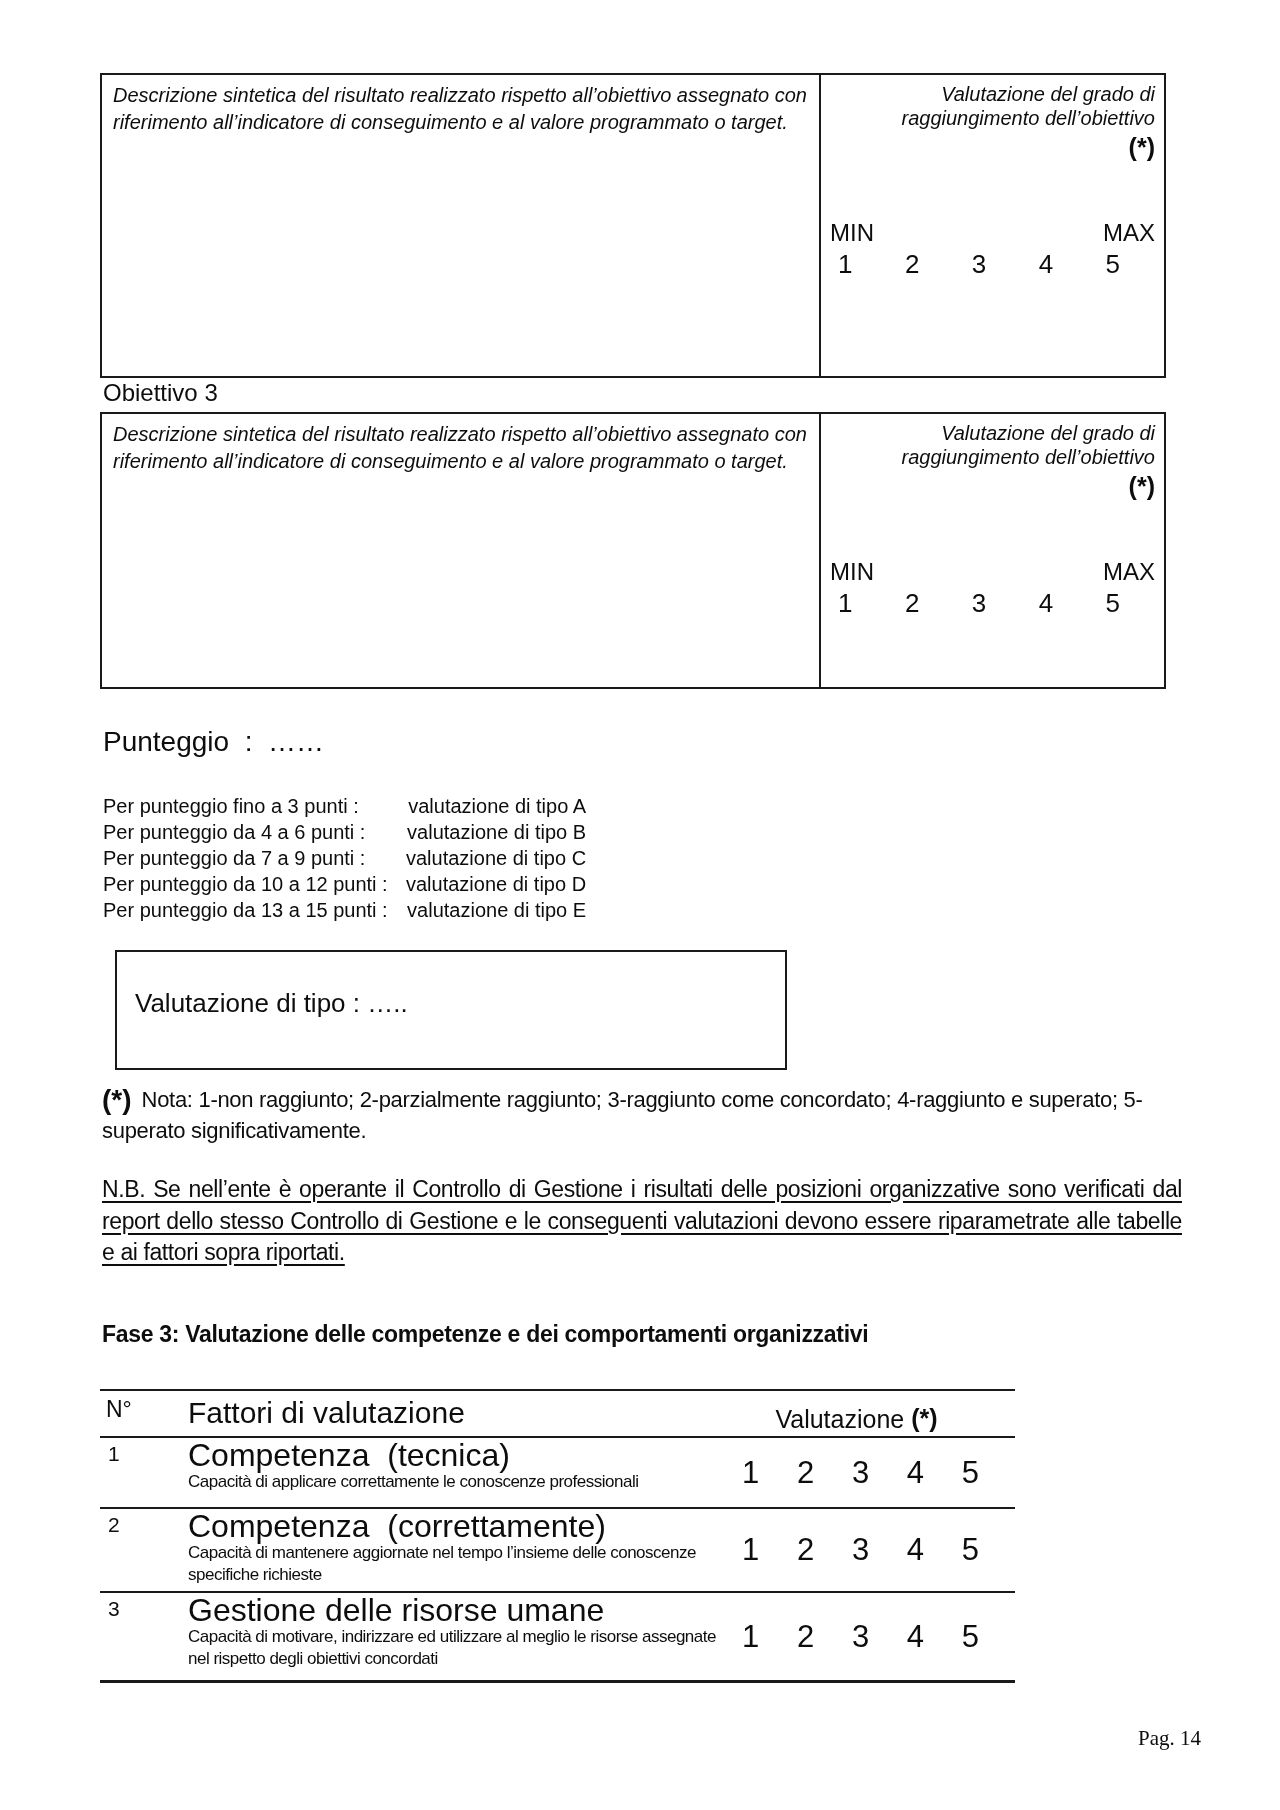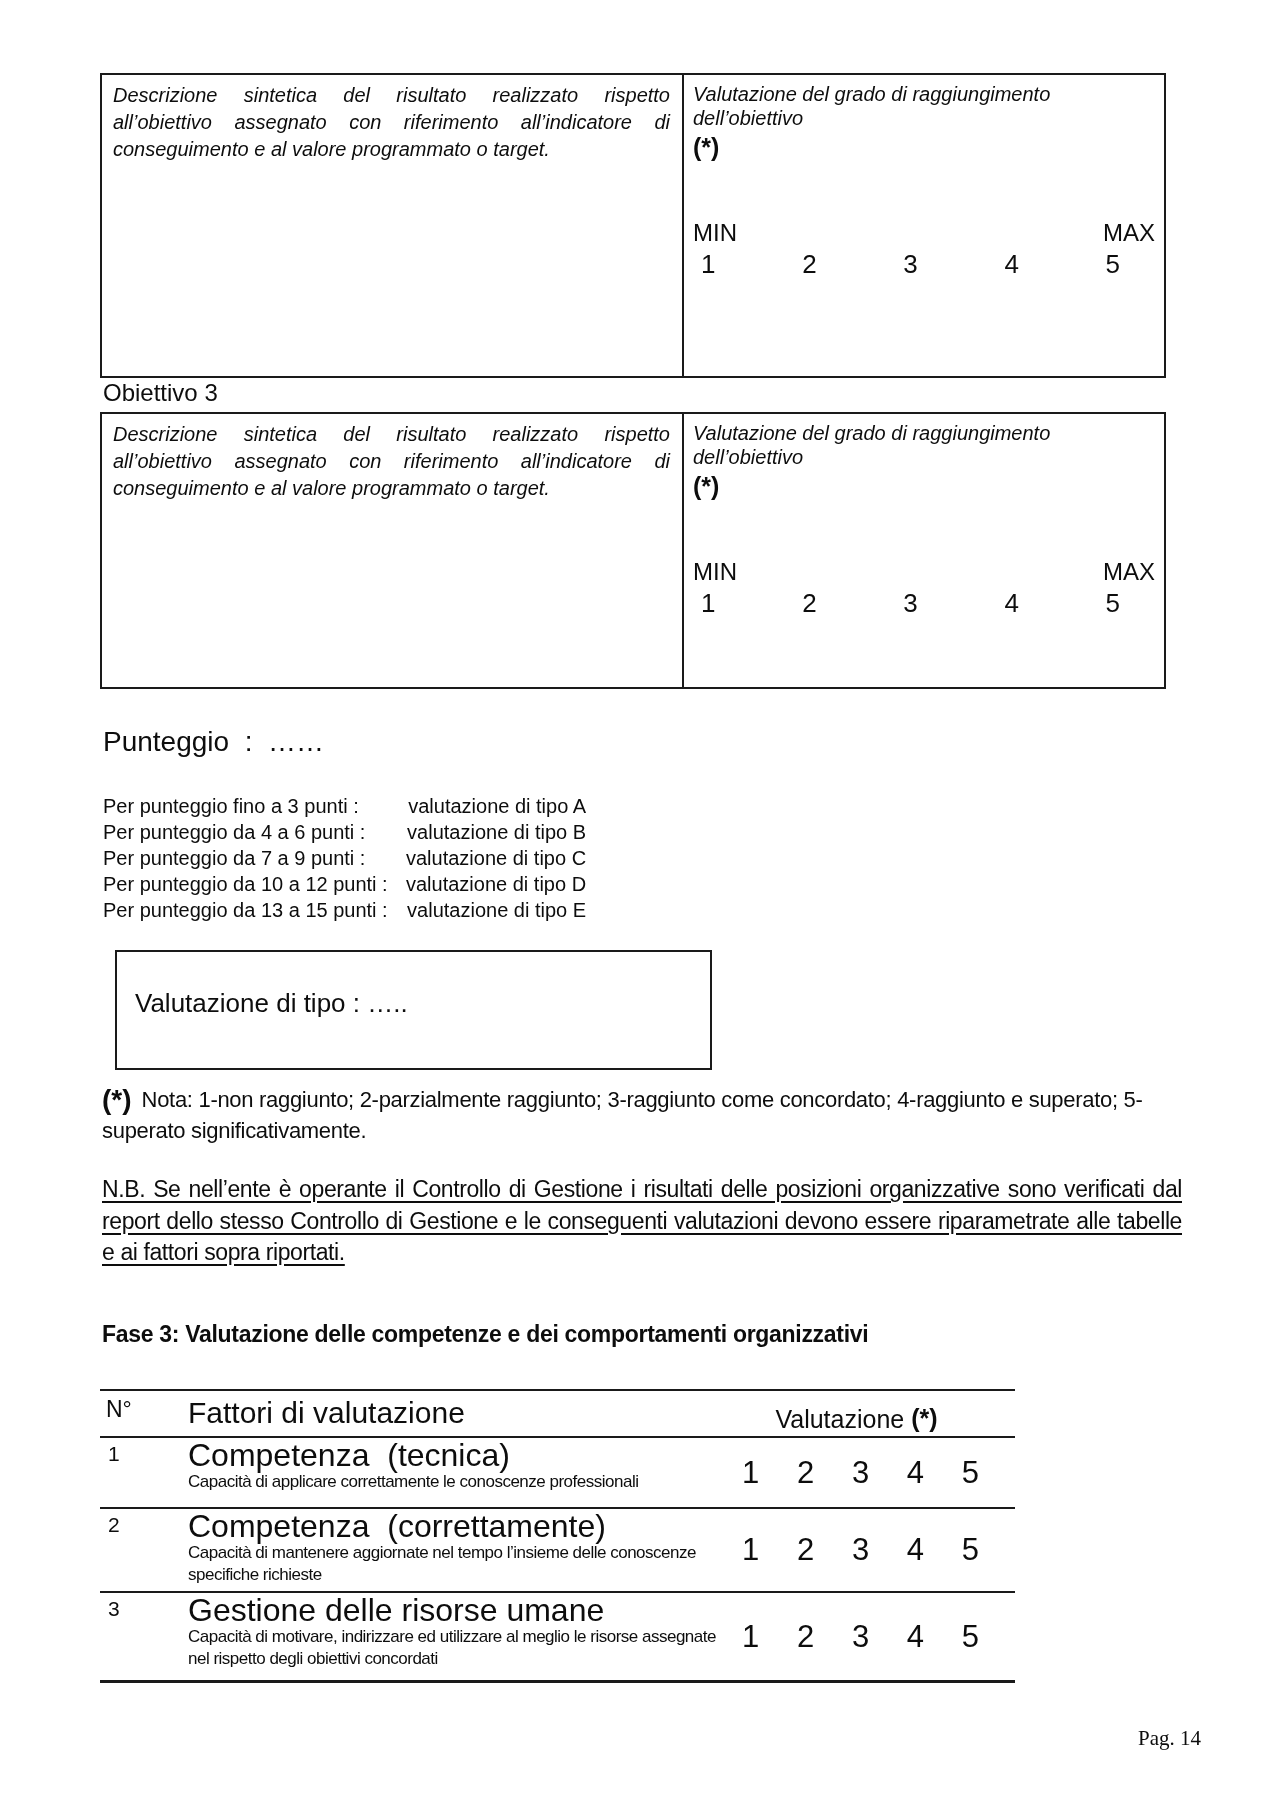--- a/index.html
+++ b/index.html
@@ -18,32 +18,32 @@
     position: absolute;
     left: 100px;
     width: 1066px;
     border: 2px solid #1a1a1a;
     display: flex;
     background: #fff;
   }
   .obj-table.t1 { top: 73px;  height: 305px; }
   .obj-table.t2 { top: 412px; height: 277px; }
   .obj-desc-cell {
-    width: 582px;
+    width: 719px;
     border-right: 2px solid #1a1a1a;
     padding: 7px 12px 0 11px;
     font-style: italic;
     font-size: 20px;
     line-height: 27px;
     text-align: justify;
   }
   .obj-rating-cell {
     flex: 1;
     padding: 7px 9px 0 9px;
-    text-align: left;
+    text-align: right;
   }
   .obj-rating-title {
     font-style: italic;
     font-size: 20px;
     line-height: 24px;
   }
   .obj-rating-ast {
     font-weight: 700;
     font-size: 25px;
     margin-top: 3px;
@@ -90,21 +90,21 @@
   }
   .rule-row { display: flex; justify-content: space-between; }
   .rule-cond { display: inline-block; min-width: 303px; white-space: pre; }
   .rule-res  { white-space: pre; }
 
   
   .val-box {
     position: absolute;
     left: 115px;
     top: 950px;
-    width: 597px;
+    width: 672px;
     height: 120px;
     border: 2px solid #1a1a1a;
     padding: 36px 0 0 18px;
   }
   .val-box-label { font-size: 26px; white-space: pre-wrap; }
 
   
   .nota {
     position: absolute;
     left: 102px;

